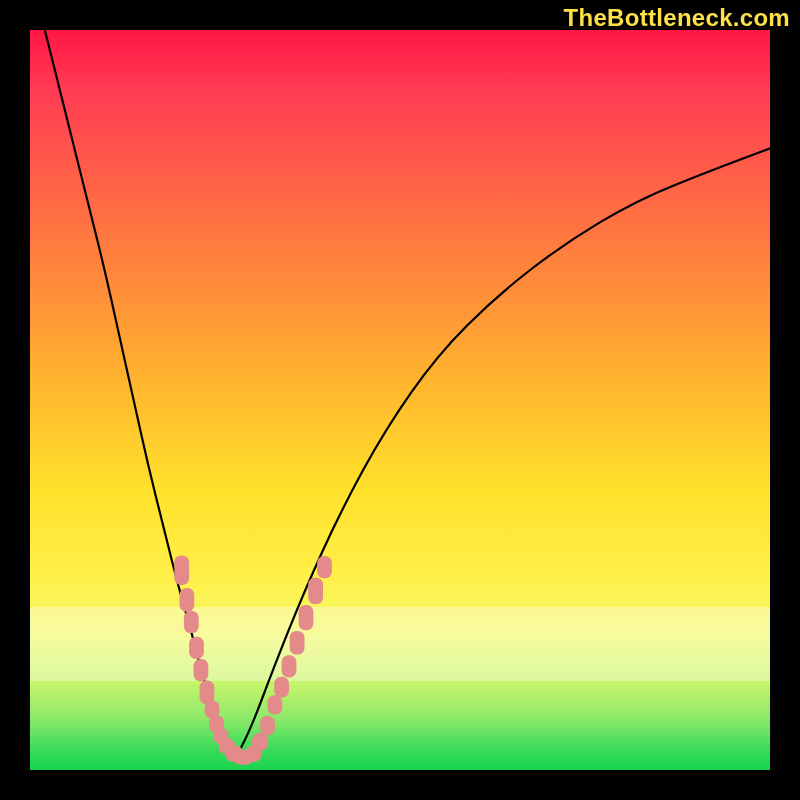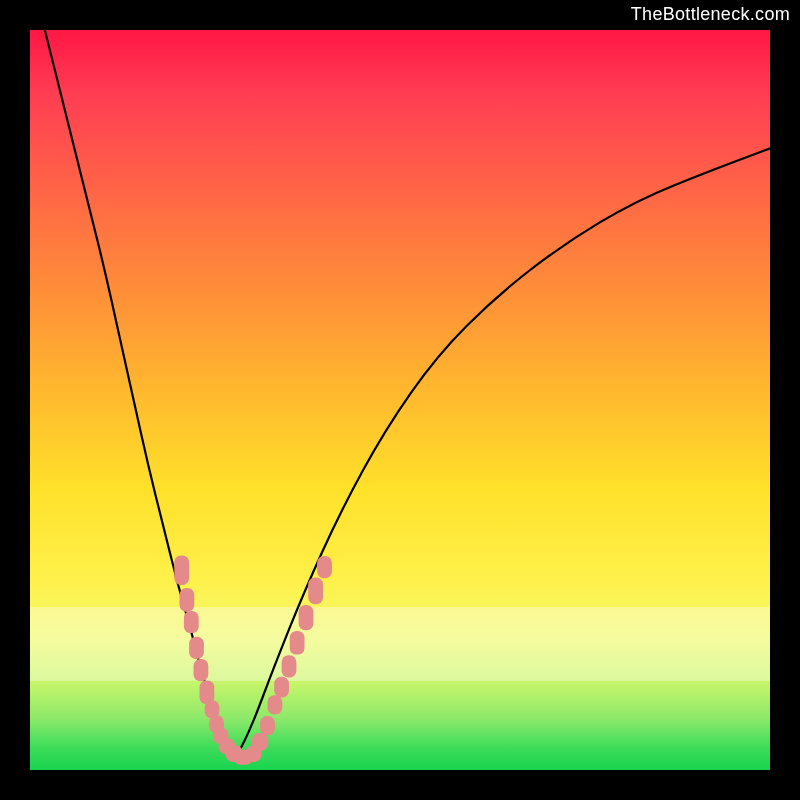--- a/index.html
+++ b/index.html
@@ -46,23 +46,23 @@
     
     position: absolute;
     left: 0;
     width: 100%;
     background: rgba(255,255,255,0.35);
   }
   .watermark {
     position: absolute;
     top: 4px;
     right: 10px;
-    color: #ffffff;
-    font-size: 18px;
-    font-weight: 400;
+    color: #fde047;
+    font-size: 24px;
+    font-weight: 700;
     letter-spacing: 0.3px;
     user-select: none;
   }
   svg.curves {
     position: absolute;
     left: 0;
     top: 0;
     width: 740px;
     height: 740px;
     overflow: visible;

